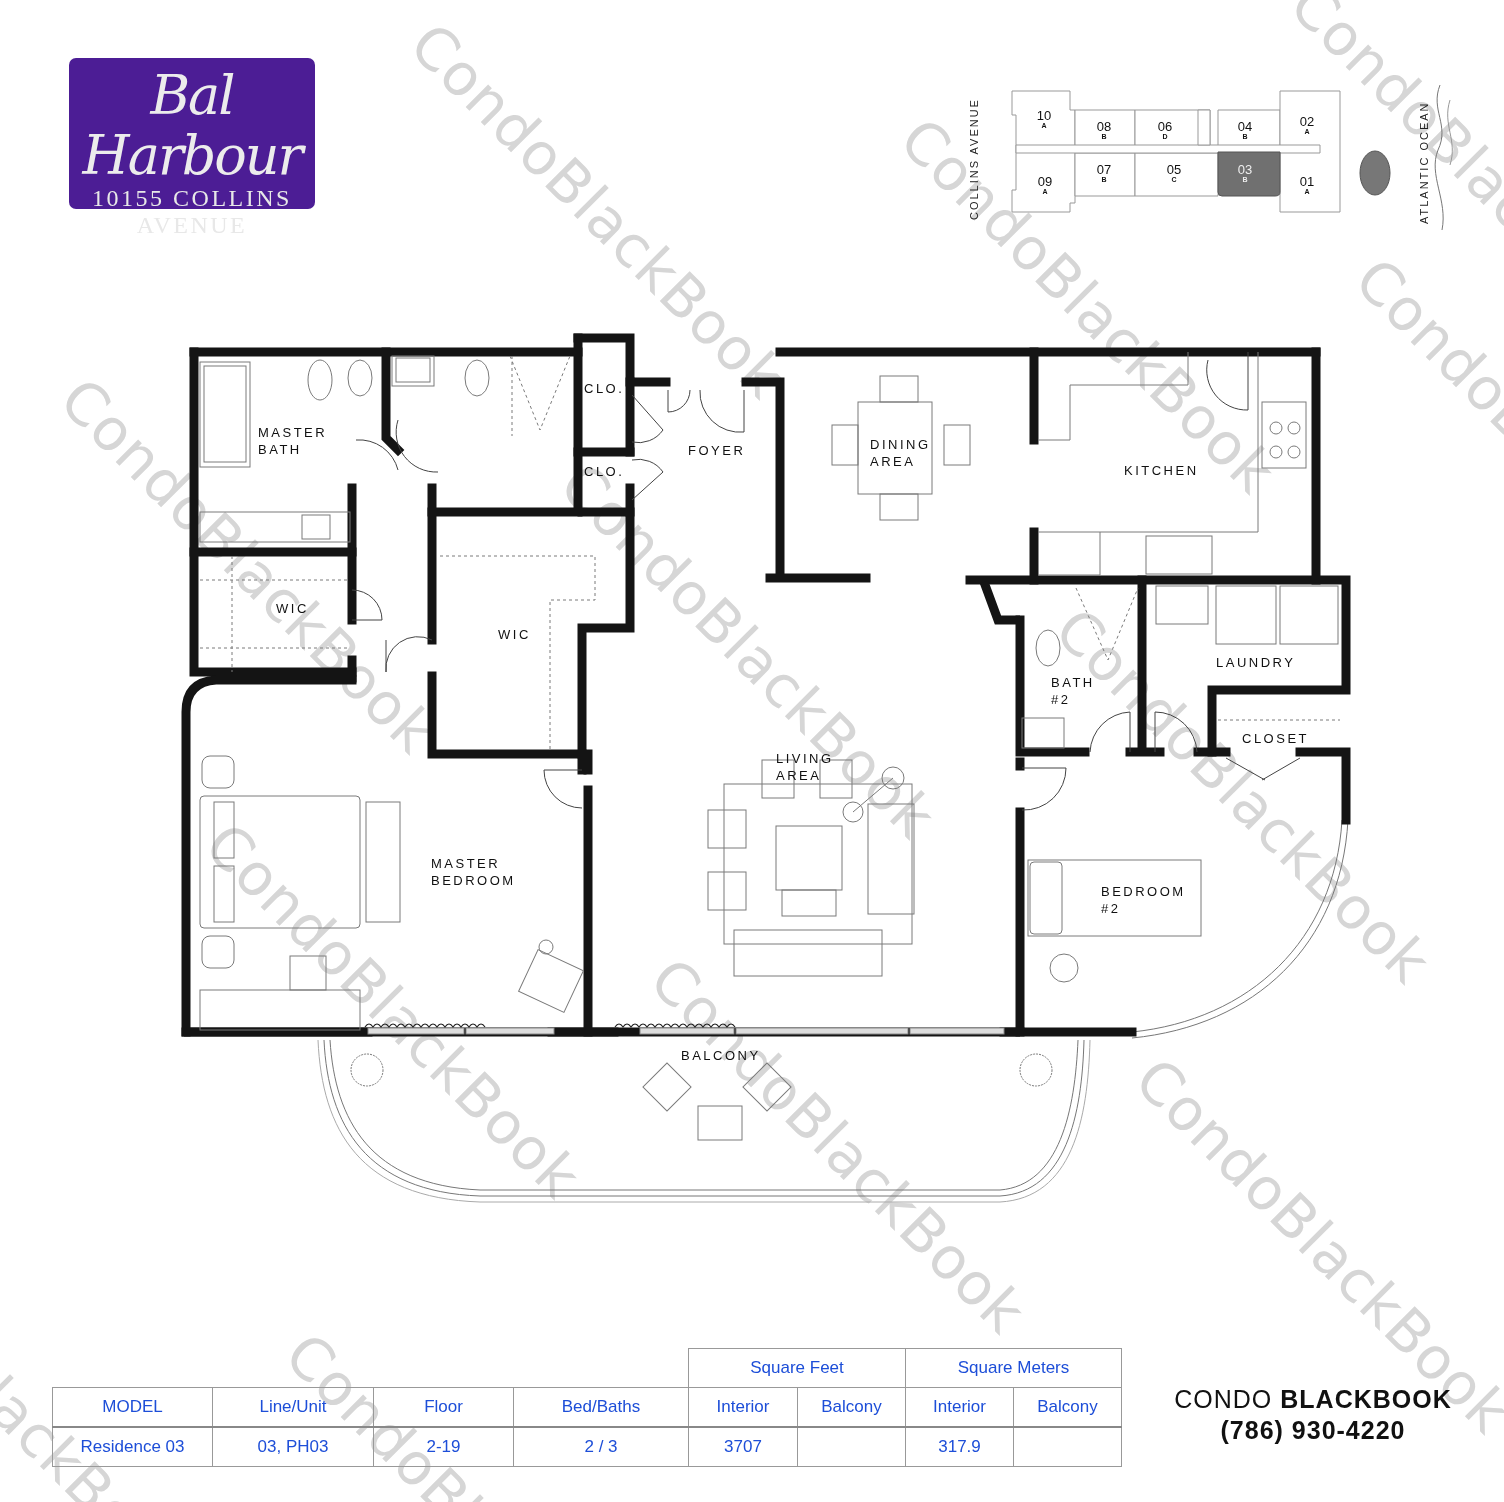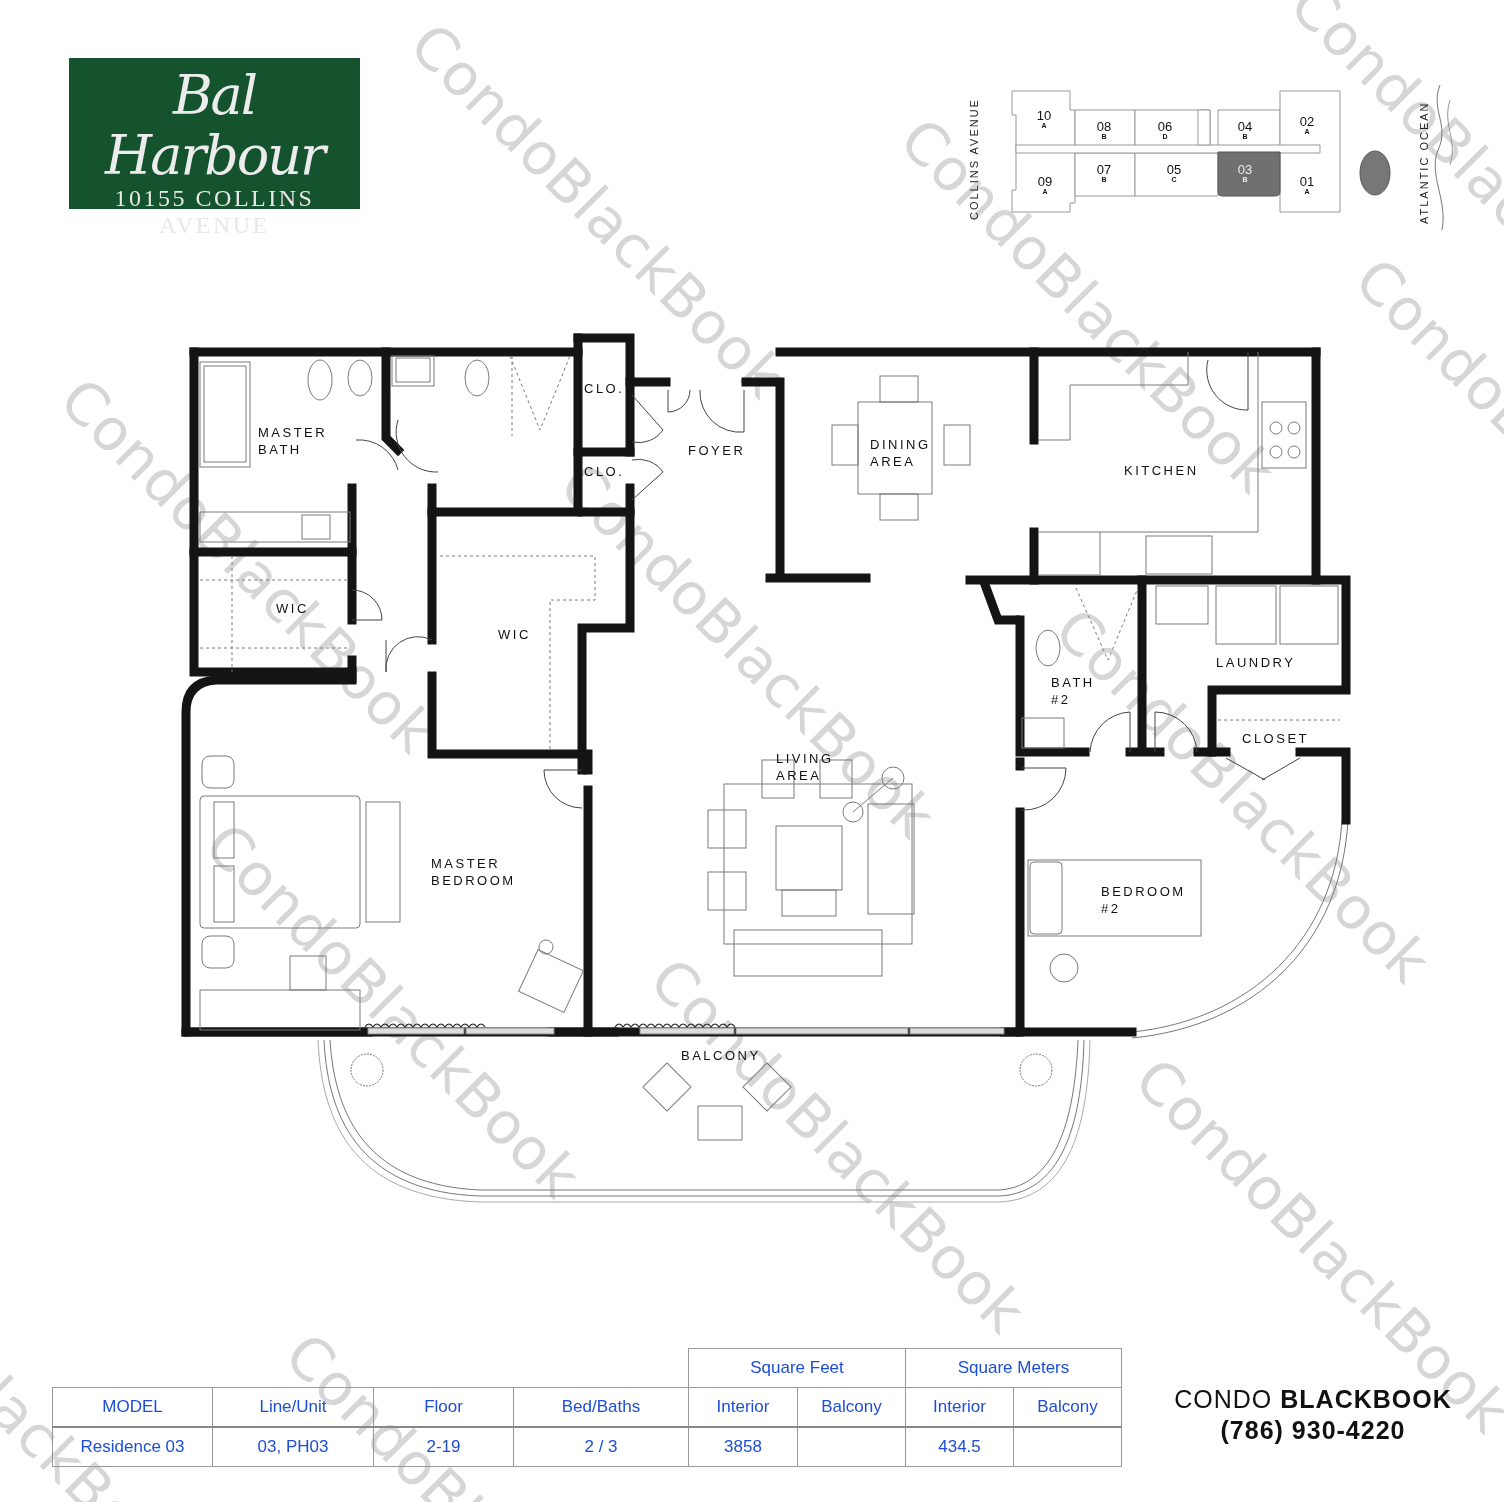--- a/index.html
+++ b/index.html
@@ -1,21 +1,21 @@
 <!DOCTYPE html>
 <html><head>
 <meta charset="utf-8">
 <style>
   html, body { margin:0; padding:0; background:#fff; }
   body { width:1504px; height:1502px; position:relative; overflow:hidden;
          font-family:"Liberation Sans", sans-serif; color:#111; }
 
   
-  .logo { position:absolute; left:69px; top:58px; width:291px; height:151px; background:#14532d; color:#e8e8e8;
-          text-align:center; }
+  .logo { position:absolute; left:69px; top:58px; width:246px; height:151px; background:#4c1d95; color:#e8e8e8;
+          text-align:center;border-radius:7px; }
   .logo .name { position:absolute; left:0; right:0; top:8px; font-family:"DejaVu Serif", serif; font-style:italic;
                 font-size:54px; letter-spacing:-2px; line-height:60px; color:#ececec; }
   .logo .num { position:absolute; left:0; right:0; top:64px; font-family:"Liberation Serif", serif; font-size:52px; line-height:56px; }
   .logo .addr { position:absolute; left:0; right:0; top:127px; font-family:"Liberation Serif", serif; font-size:24px; letter-spacing:2.5px; }
 
   
   .keyplate { position:absolute; left:960px; top:80px; width:500px; height:150px; }
   .street { position:absolute; font-size:11px; letter-spacing:2px; transform-origin:left top; white-space:nowrap; color:#222; }
   .street.collins { left:968px; top:220px; transform:rotate(-90deg); }
   .street.ocean { left:1418px; top:224px; transform:rotate(-90deg); }
@@ -300,23 +300,23 @@
     <td>Interior</td>
     <td>Balcony</td>
     <td>Interior</td>
     <td>Balcony</td>
   </tr>
   <tr>
     <td>Residence 03</td>
     <td>03, PH03</td>
     <td>2-19</td>
     <td>2 / 3</td>
-    <td>3858</td>
+    <td>3707</td>
     <td></td>
-    <td>434.5</td>
+    <td>317.9</td>
     <td></td>
   </tr>
 </tbody>
   </table>
 
 <div class="brand">
   <div class="l1"><span>CONDO</span> <b>BLACKBOOK</b></div>
   <div class="l2">(786) 930-4220</div>
 </div>
 

